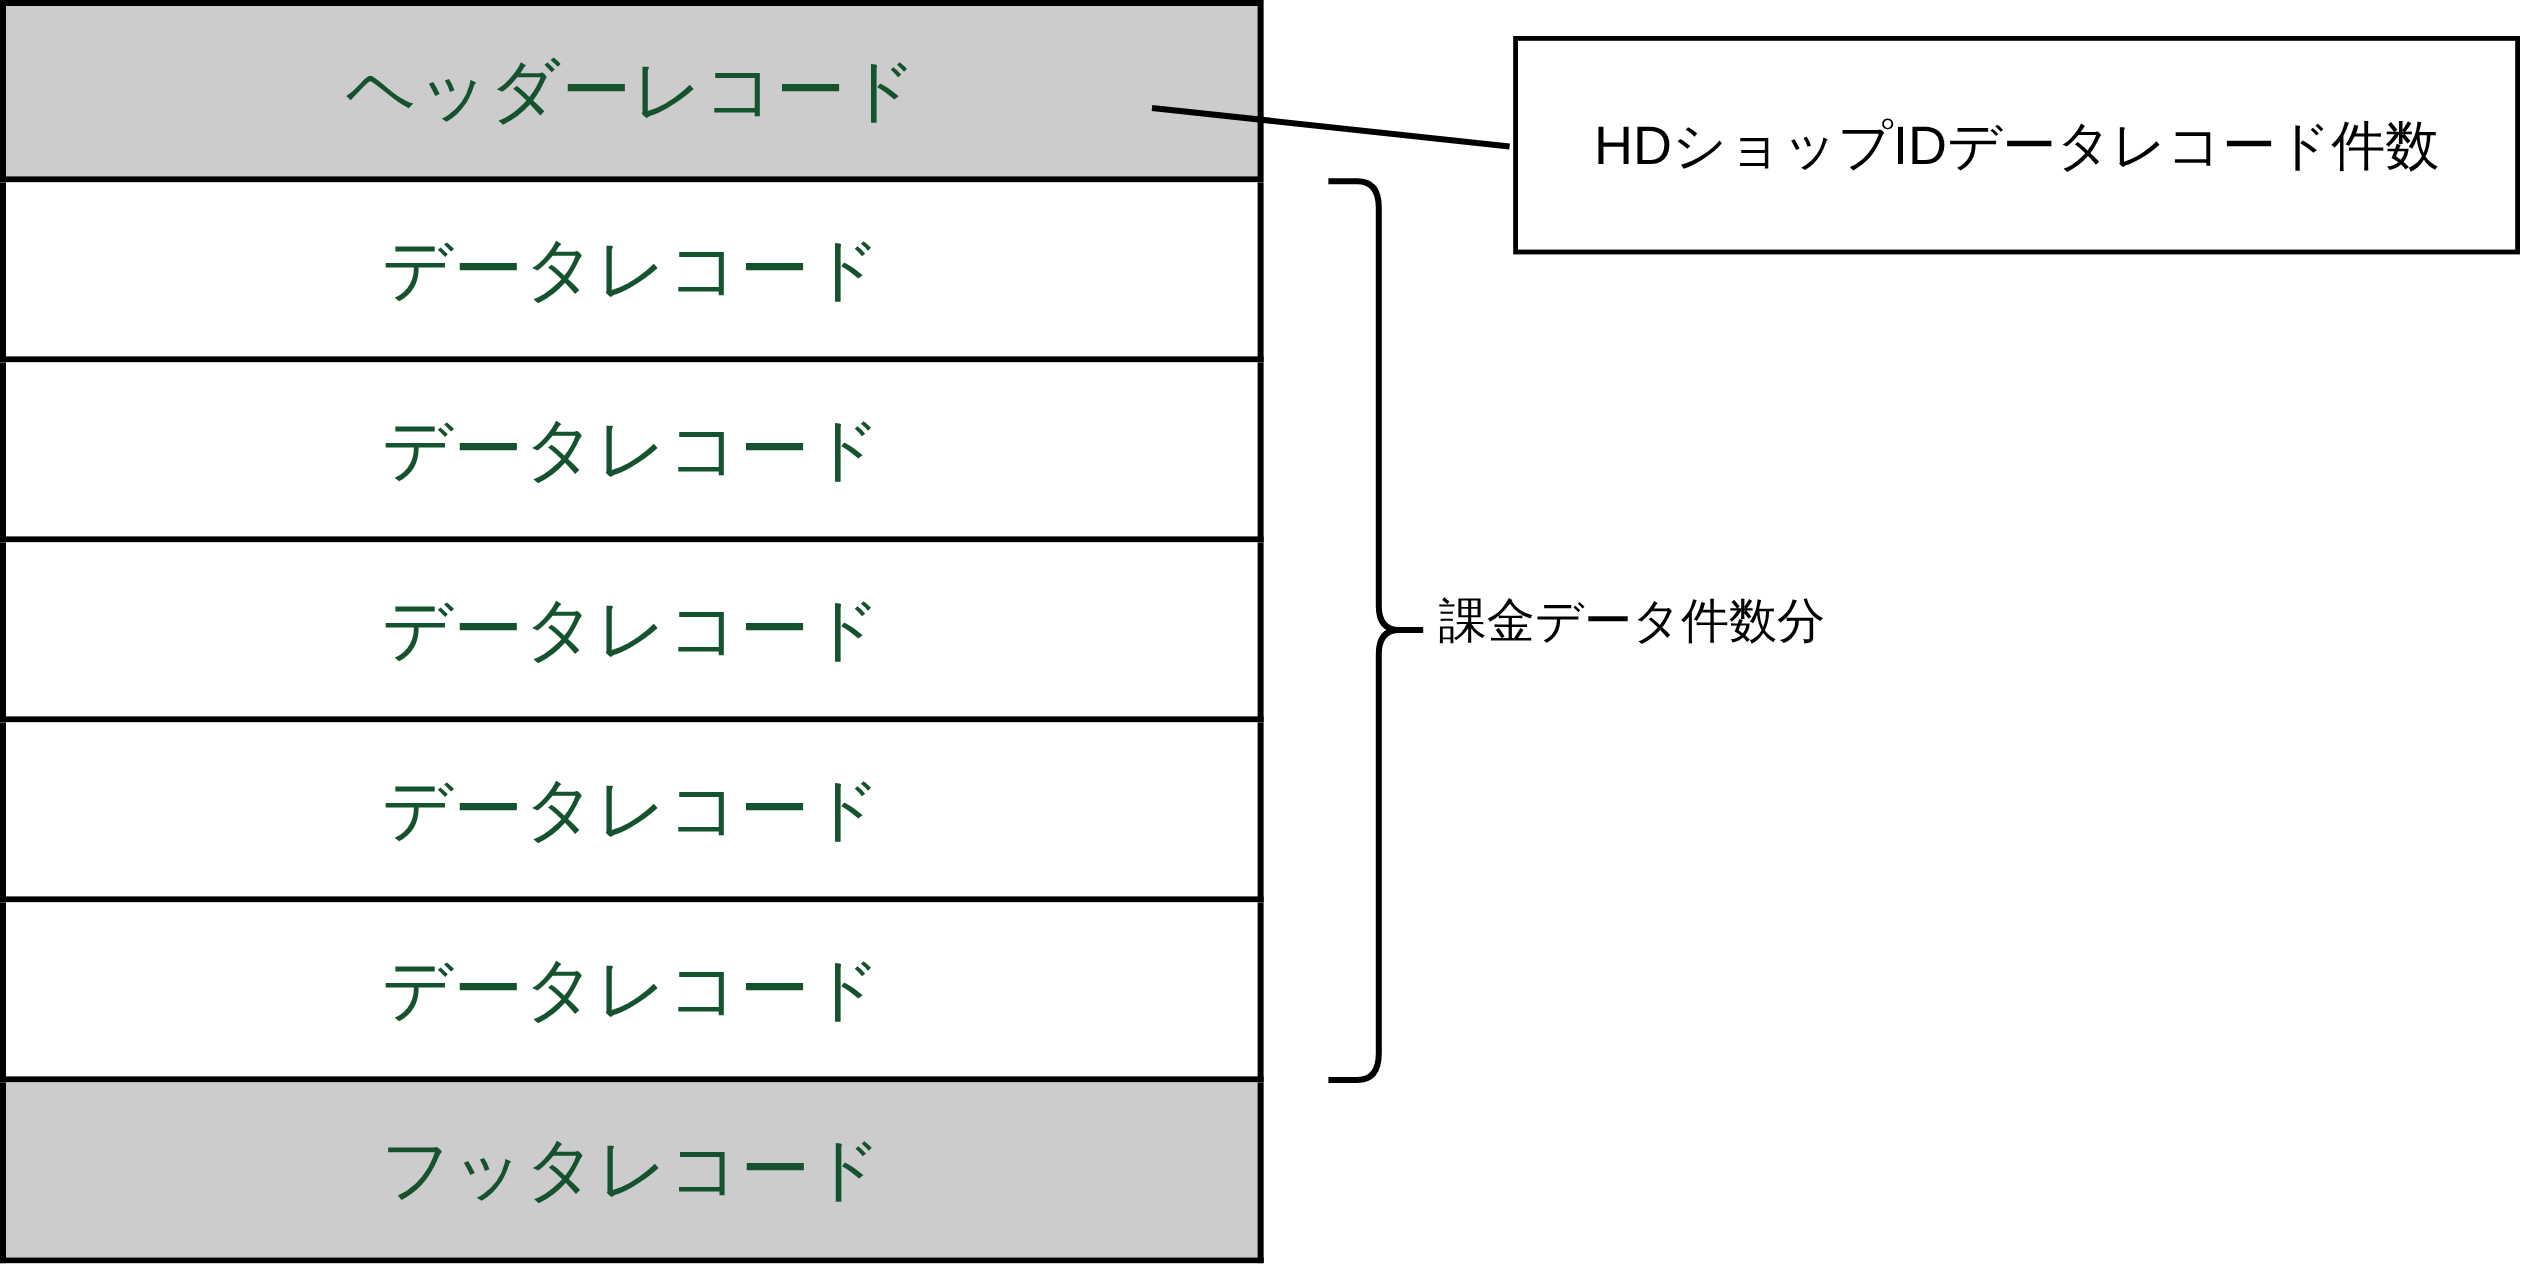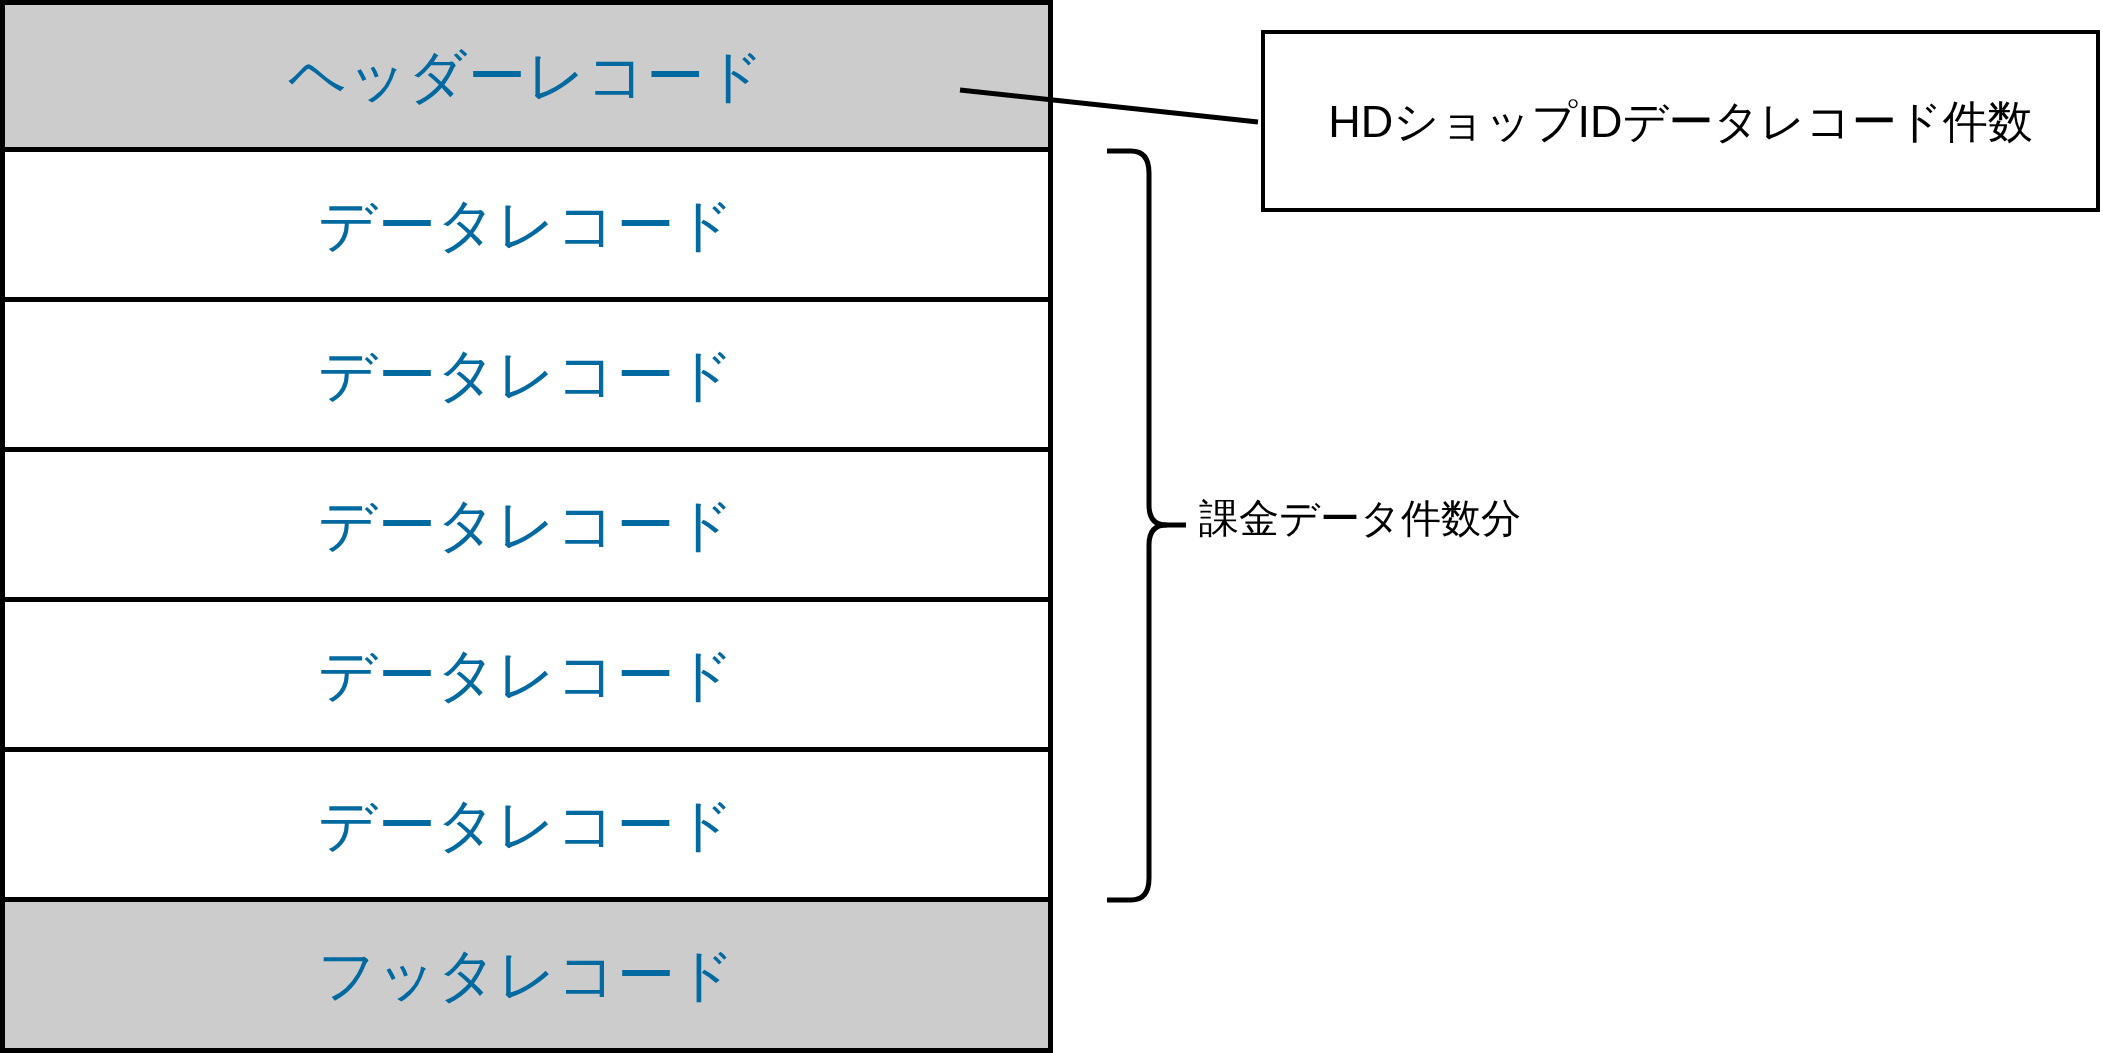--- a/index.html
+++ b/index.html
@@ -49,21 +49,21 @@
   }
   .record-row.header-row { height: 152px; }
   .record-row.data-row   { height: 150px; }
   .record-row.footer-row { height: 151px; }
 
   .record-label {
     font-size: 58px;
     line-height: 1;
     letter-spacing: 0.01em;
     white-space: nowrap;
-    color: #0369a1;
+    color: #14532d;
   }
 
   
   #callout-box {
     position: absolute;
     left: 1261px;
     top: 30px;
     width: 839px;
     height: 182px;
     box-sizing: border-box;

